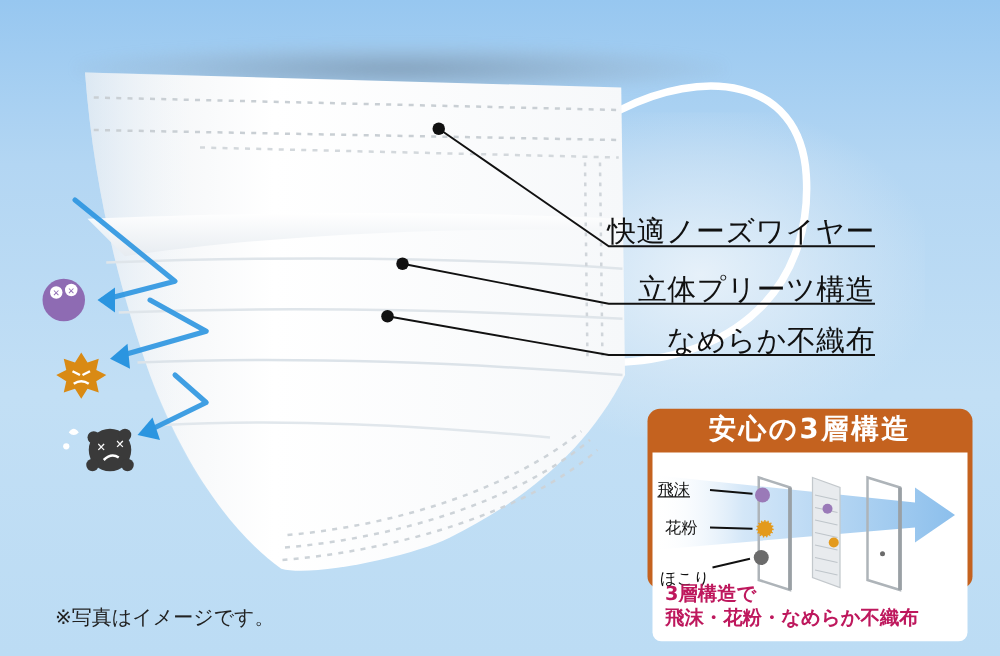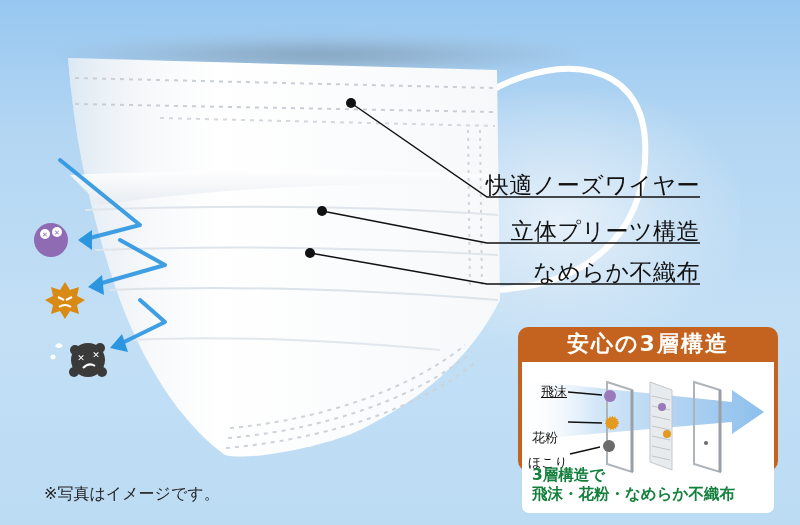--- a/index.html
+++ b/index.html
@@ -37,21 +37,21 @@
   }
   .panel-body {
     position: absolute; left: 4px; top: 35px; width: 252px; height: 151px;
     background: #fff; border-radius: 0 0 7px 7px; overflow: hidden;
   }
   .pname {
     position: absolute; font-size: 13px; color: #111;
   }
   .panel-caption {
     position: absolute; left: 10px; top: 104px; font-size: 15.5px; font-weight: bold;
-    color: #15803d; line-height: 19px;
+    color: #be185d; line-height: 19px;
   }
   .note {
     position: absolute; left: 44px; top: 484px; font-size: 16px; color: #222;
   }
 </style>
 </head>
 <body>
 
 <div class="stage">
   <div class="spot"></div>
@@ -178,22 +178,22 @@
         <line x1="48" y1="92" x2="78" y2="85" stroke="#111" stroke-width="1.5"></line>
 
         <circle cx="88" cy="34" r="6" fill="#9a7ab8"></circle>
         <circle cx="90" cy="61" r="6" fill="#e39a1d" stroke="#e39a1d" stroke-width="2" stroke-dasharray="1 1.5"></circle>
         <circle cx="87" cy="84" r="6" fill="#6b6b6b"></circle>
 
         <circle cx="140" cy="45" r="4" fill="#9a7ab8"></circle>
         <circle cx="145" cy="72" r="4" fill="#e39a1d"></circle>
         <circle cx="184" cy="81" r="2" fill="#6b6b6b"></circle>
       </svg>
-      <div class="pname" style="left:19px;top:21px;text-decoration:underline;">飛沫</div>
-      <div class="pname" style="left:10px;top:67px;">花粉</div>
+      <div class="pname" style="left:4px;top:21px;text-decoration:underline;">飛沫</div>
+      <div class="pname" style="left:10px;top:51px;">花粉</div>
       <div class="pname" style="left:6px;top:92px;">ほこり</div>
       <div class="panel-caption">
         <div>3層構造で</div>
         <div>飛沫・花粉・なめらか不織布</div>
       </div>
     </div>
   </div>
 
   <div class="note">※写真はイメージです。</div>
 </div>

